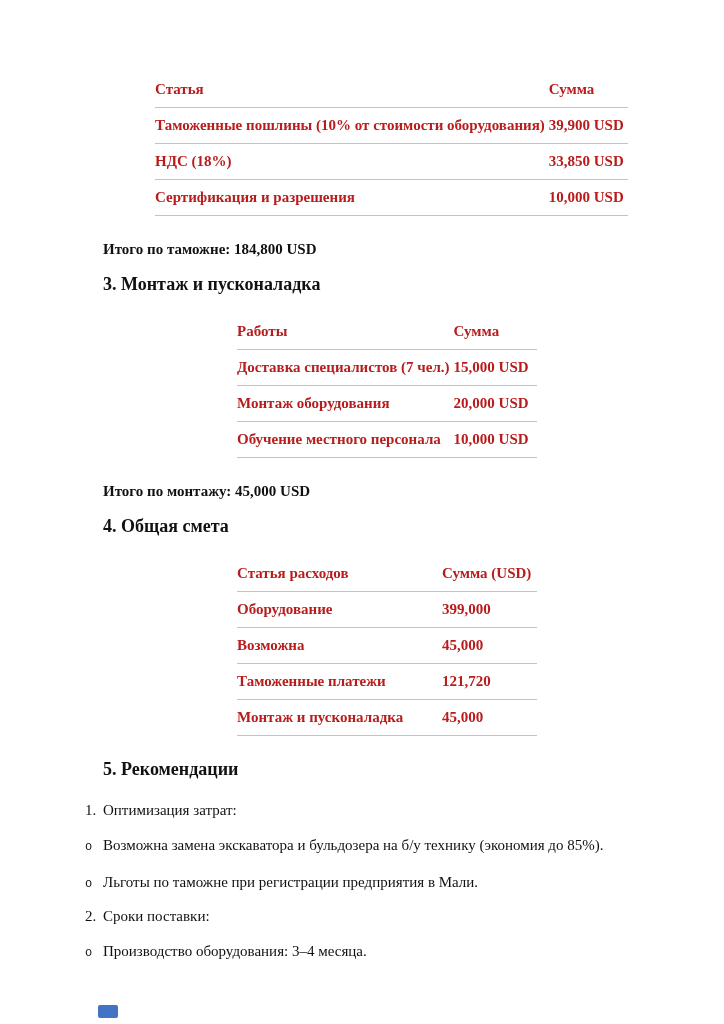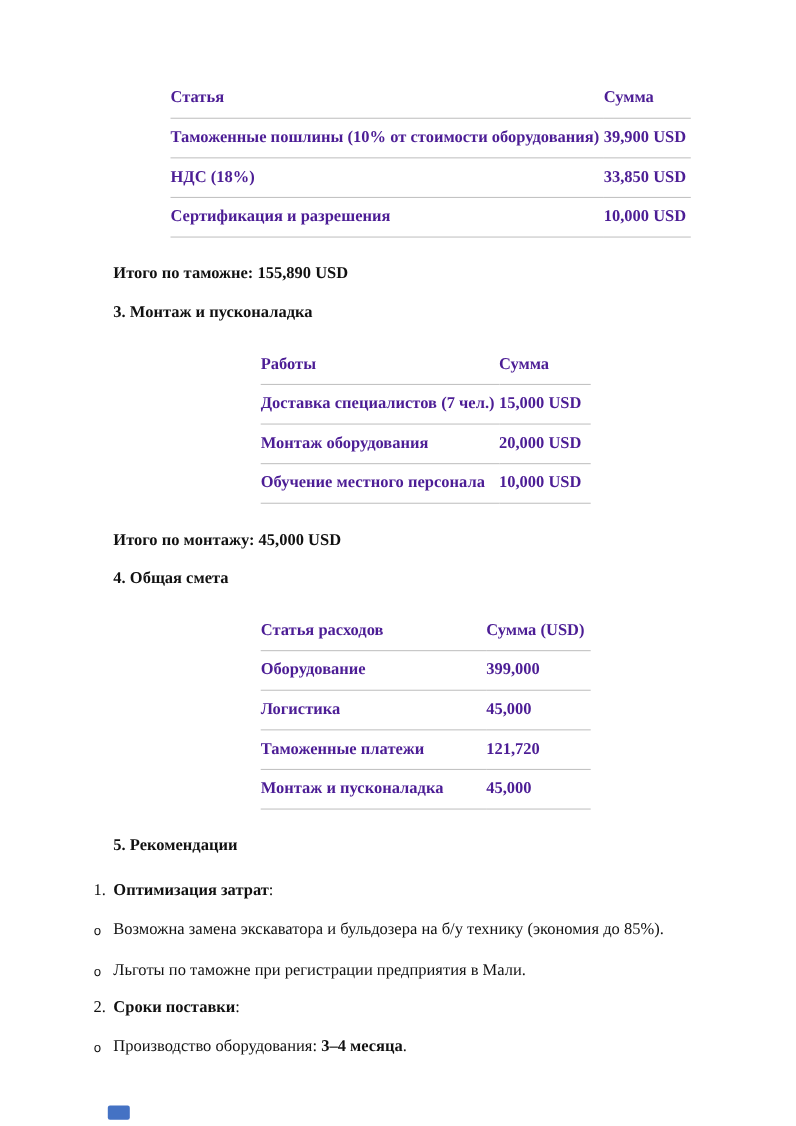--- a/index.html
+++ b/index.html
@@ -10,21 +10,21 @@
     min-height: 1024px;
     background: #ffffff;
     font-family: "Liberation Serif", serif;
     color: #111111;
     font-size: 15px;
     overflow: hidden;
   }
   table {
     border-collapse: collapse;
     font-size: 15px;
-    color: #4c1d95;
+    color: #b91c1c;
   }
   th, td {
     text-align: left;
     padding: 9px 4px 9px 0;
     border-bottom: 1px solid #c3c3c3;
     white-space: nowrap;
     font-weight: bold;
     vertical-align: top;
   }
   th { font-weight: bold; }
@@ -44,42 +44,42 @@
 
   .para-bold {
     margin: 24px 0 0 103px;
     font-weight: bold;
     font-size: 15px;
     line-height: 19px;
   }
   .heading {
     margin: 16px 0 0 103px;
     font-weight: bold;
-    font-size: 15px;
+    font-size: 18px;
     line-height: 19px;
   }
 
   .list-line {
     display: flex;
     align-items: flex-start;
     margin: 16px 0 0 85px;
     line-height: 19px;
   }
   .list-line .marker {
     width: 18px;
     flex: 0 0 18px;
     font-size: 15px;
   }
   .list-line .marker.bullet-o {
     font-family: "Liberation Mono", monospace;
     font-size: 12px;
     padding-top: 2px;
   }
   .list-line .li-text { flex: 1 1 auto; }
-  .bold-run { font-weight: bold; }
+  .bold-run { font-weight: normal; }
 
   .blue-fragment {
     position: absolute;
     left: 98px;
     top: 1005px;
     width: 20px;
     height: 13px;
     border-radius: 2px;
     background: #4472C4;
   }
@@ -105,21 +105,21 @@
         <td>НДС (18%)</td>
         <td>33,850 USD</td>
       </tr>
       <tr>
         <td>Сертификация и разрешения</td>
         <td>10,000 USD</td>
       </tr>
     </tbody>
   </table>
 
-  <p class="para-bold">Итого по таможне: 155,890 USD</p>
+  <p class="para-bold">Итого по таможне: 184,800 USD</p>
 
   <p class="heading">3. Монтаж и пусконаладка</p>
 
   <table class="tbl-install">
     <thead>
       <tr>
         <th class="col-item">Работы</th>
         <th class="col-amount">Сумма</th>
       </tr>
     </thead>
@@ -149,21 +149,21 @@
         <th class="col-item">Статья расходов</th>
         <th class="col-amount">Сумма (USD)</th>
       </tr>
     </thead>
     <tbody>
       <tr>
         <td>Оборудование</td>
         <td>399,000</td>
       </tr>
       <tr>
-        <td>Логистика</td>
+        <td>Возможна</td>
         <td>45,000</td>
       </tr>
       <tr>
         <td>Таможенные платежи</td>
         <td>121,720</td>
       </tr>
       <tr>
         <td>Монтаж и пусконаладка</td>
         <td>45,000</td>
       </tr>

